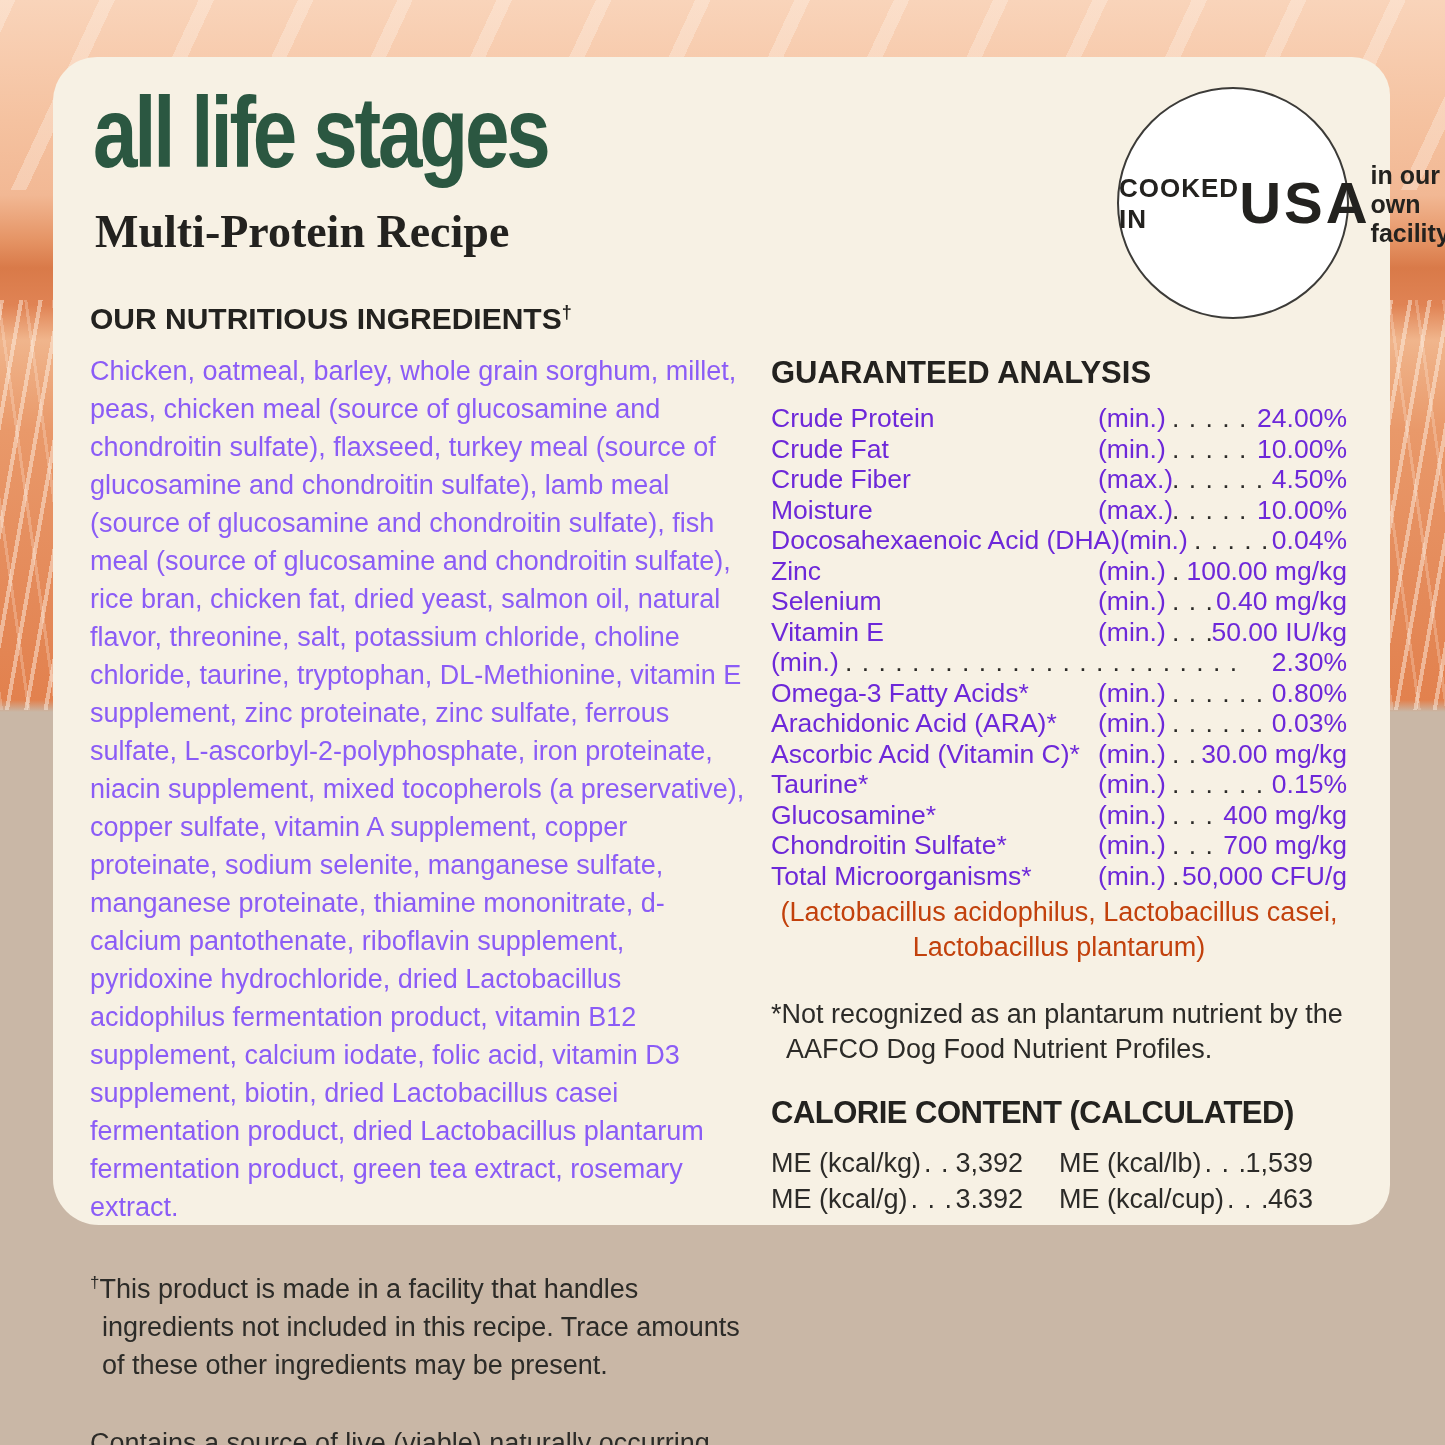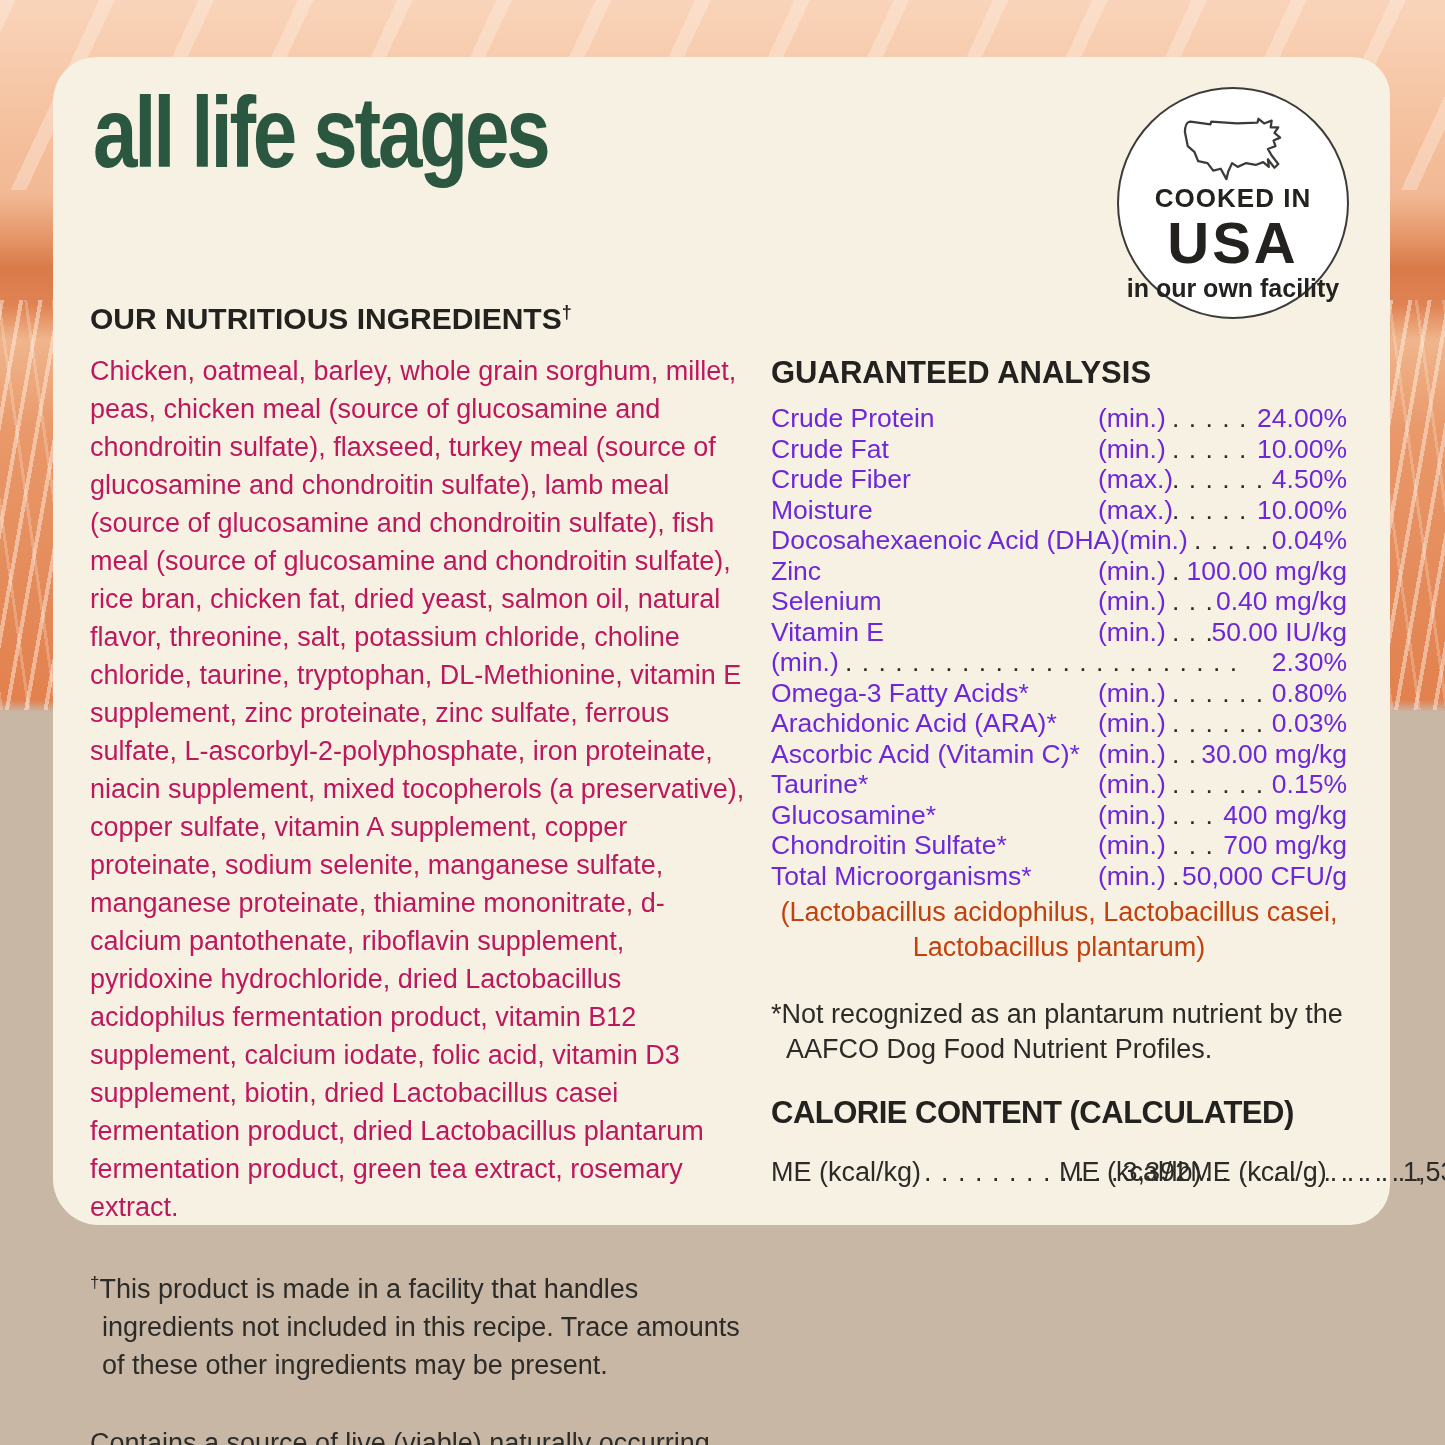--- a/index.html
+++ b/index.html
@@ -32,33 +32,33 @@
   .title{position:absolute;left:40px;top:18px;margin:0;
          font-size:100px;font-weight:bold;letter-spacing:-4px;
          color:#2b5741;transform:scaleX(.8);transform-origin:left top;
          white-space:nowrap;}
   .subtitle{position:absolute;left:42px;top:148px;margin:0;
          font-family:"Liberation Serif",serif;font-weight:bold;
          font-size:46px;color:#23221f;white-space:nowrap;}
   
   .badge{position:absolute;left:1064px;top:30px;width:228px;height:228px;
          background:#ffffff;border:2px solid #3c3b38;border-radius:50%;
-         display:flex;flex-direction:column;align-items:center;}
+         display:flex;flex-direction:row;align-items:center;}
   .badge svg{margin-top:26px;display:block;}
   .badge .cooked{font-size:26px;font-weight:bold;color:#23221f;
          letter-spacing:1px;margin-top:2px;}
   .badge .usa{font-size:58px;font-weight:bold;color:#23221f;
          letter-spacing:3px;line-height:1;margin-top:0px;}
   .badge .facility{font-size:25px;font-weight:bold;color:#23221f;
          margin-top:2px;}
   
   .left-col{position:absolute;left:37px;top:245px;width:660px;}
   .ing-heading{font-size:30px;font-weight:bold;color:#23221f;margin:0;}
   .ing-heading sup{font-size:18px;}
-  .ing-body{font-size:27px;line-height:38px;margin:16px 0 0 0;color:#be185d;}
+  .ing-body{font-size:27px;line-height:38px;margin:16px 0 0 0;color:#8b5cf6;}
   .note{font-size:27px;line-height:38px;margin:38px 0 0 0;color:#2c2b28;
         padding-left:12px;text-indent:-12px;}
   .note sup{font-size:17px;}
   .note2{font-size:27px;line-height:38px;margin:40px 0 0 0;color:#2c2b28;}
   
   .ga{position:absolute;left:718px;top:298px;width:576px;}
   .ga-heading{font-size:31px;font-weight:bold;color:#23221f;margin:0 0 12px 0;
         letter-spacing:0px;}
   .ga-row{display:flex;align-items:baseline;font-size:26.5px;
         line-height:30.5px;color:#6d28d9;}
@@ -70,41 +70,42 @@
         letter-spacing:1px;}
   .ga-value{flex:0 0 auto;white-space:nowrap;text-align:right;}
   .ga-species{font-size:27px;line-height:35px;margin:4px 0 0 0;color:#c2410c;text-align:center;}
   .ga-foot{font-size:27px;line-height:35px;margin:32px 0 0 0;color:#2c2b28;
         padding-left:15px;text-indent:-15px;}
   
   .cal{position:absolute;left:718px;top:1038px;width:580px;}
   .cal-heading{font-size:31px;font-weight:bold;color:#23221f;
         margin:0 0 14px 0;letter-spacing:-0.5px;}
   .cal-cols{display:flex;gap:36px;}
-  .cal-col{display:flex;flex-direction:row;margin-top:9px;}
+  .cal-col{display:flex;flex-direction:column;}
   .cal-col.c1{width:252px;}
   .cal-col.c2{width:254px;}
   .cal-row{display:flex;align-items:baseline;font-size:27px;
         line-height:36px;color:#2c2b28;}
   .cal-label{flex:0 0 auto;white-space:nowrap;}
   .cal-dots{flex:1 1 auto;overflow:hidden;white-space:nowrap;padding:0 3px;}
   .cal-dots::after{content:". . . . . . . . . . . .";letter-spacing:1px;}
   .cal-value{flex:0 0 auto;white-space:nowrap;}
 </style>
 </head>
 <body>
 
 <div class="stage">
   <div class="bg"></div>
   <div class="sky-wisp"></div>
   <div class="wheat-texture"></div>
 
   <div class="card">
 
     <h1 class="title">all life stages</h1>
+    <h2 class="subtitle">Multi-Protein Recipe</h2>
 
     <div class="badge">
       <svg width="118" height="66" viewBox="0 0 120 70">
         <path d="M9,18 C9,12 11,7 15,7 L36,10 L37,7 L64,9 L86,8 L87,4 L93,9
                  L101,6 L100,13 L108,13 L104,19 L110,24 L103,27 L105,33
                  L97,36 L101,43 L108,52 L104,56 L97,47 L98,55 L92,50
                  L84,53 L74,51 L65,55 L59,51 L55,60 L53,68 L47,57
                  L39,59 L33,51 L23,49 L19,39 L12,33 Z" fill="none" stroke="#3c3b38" stroke-width="2.4" stroke-linejoin="round"></path>
       </svg>
       <div class="cooked">COOKED IN</div>

